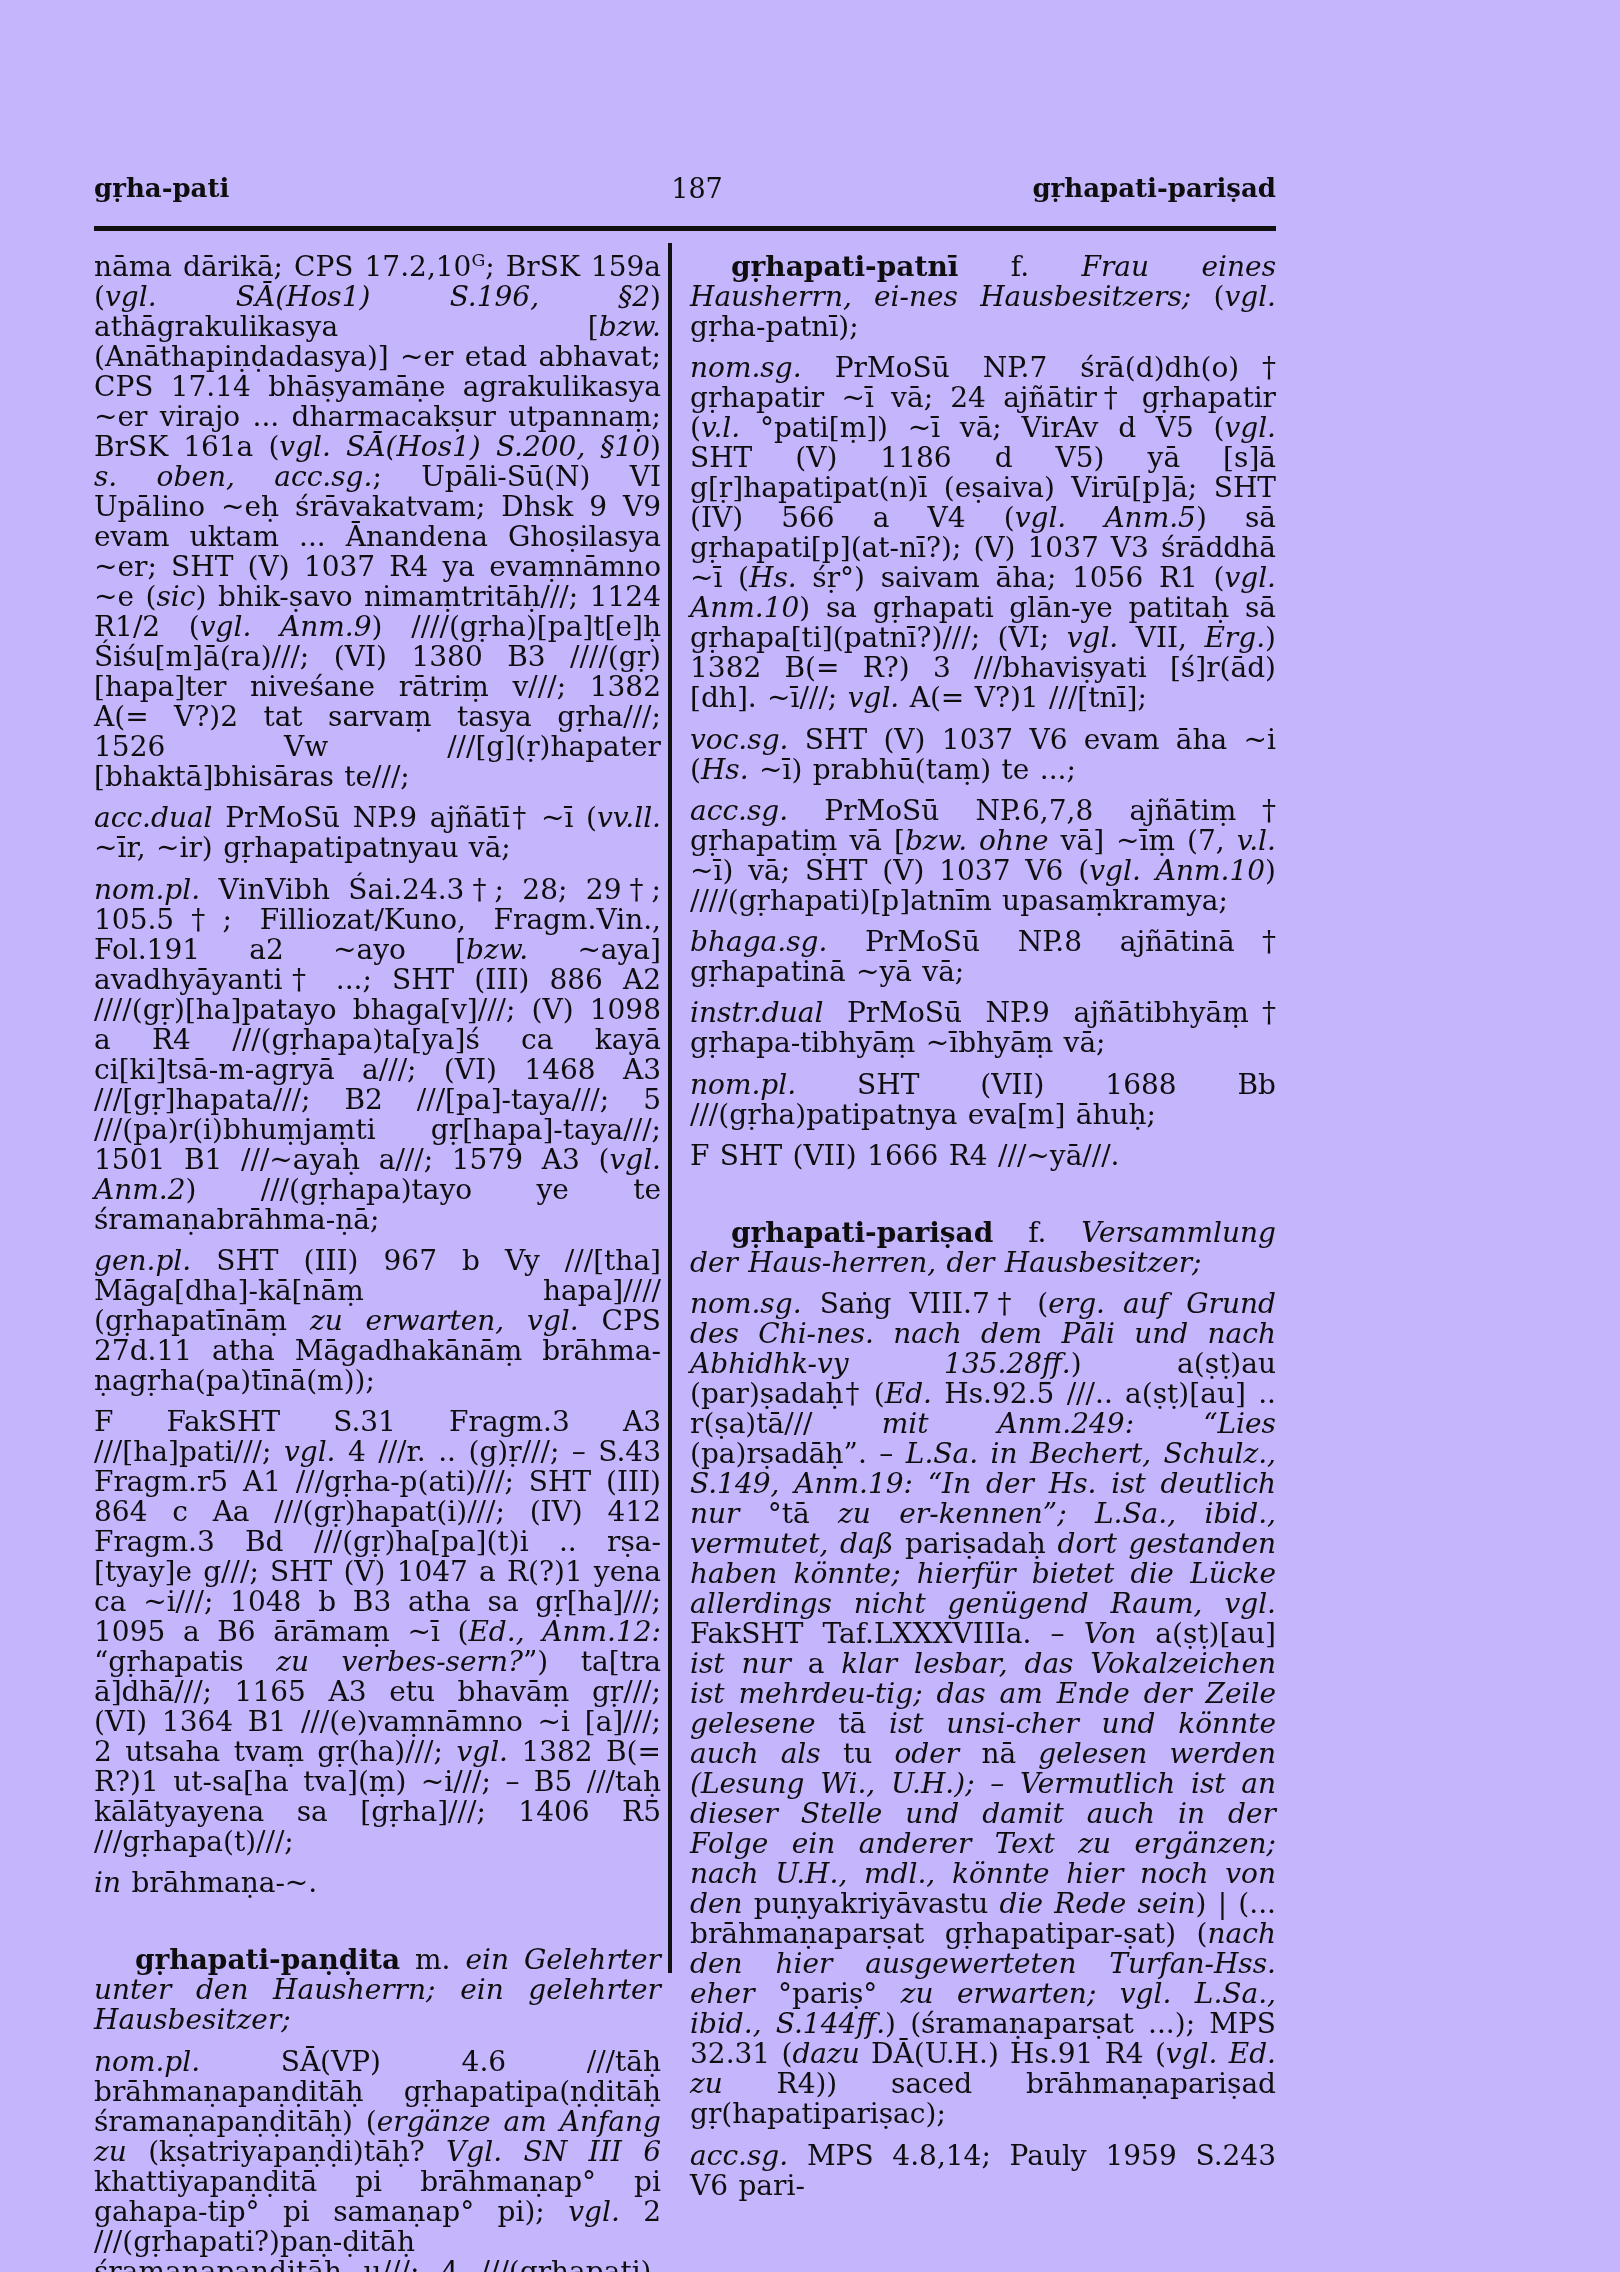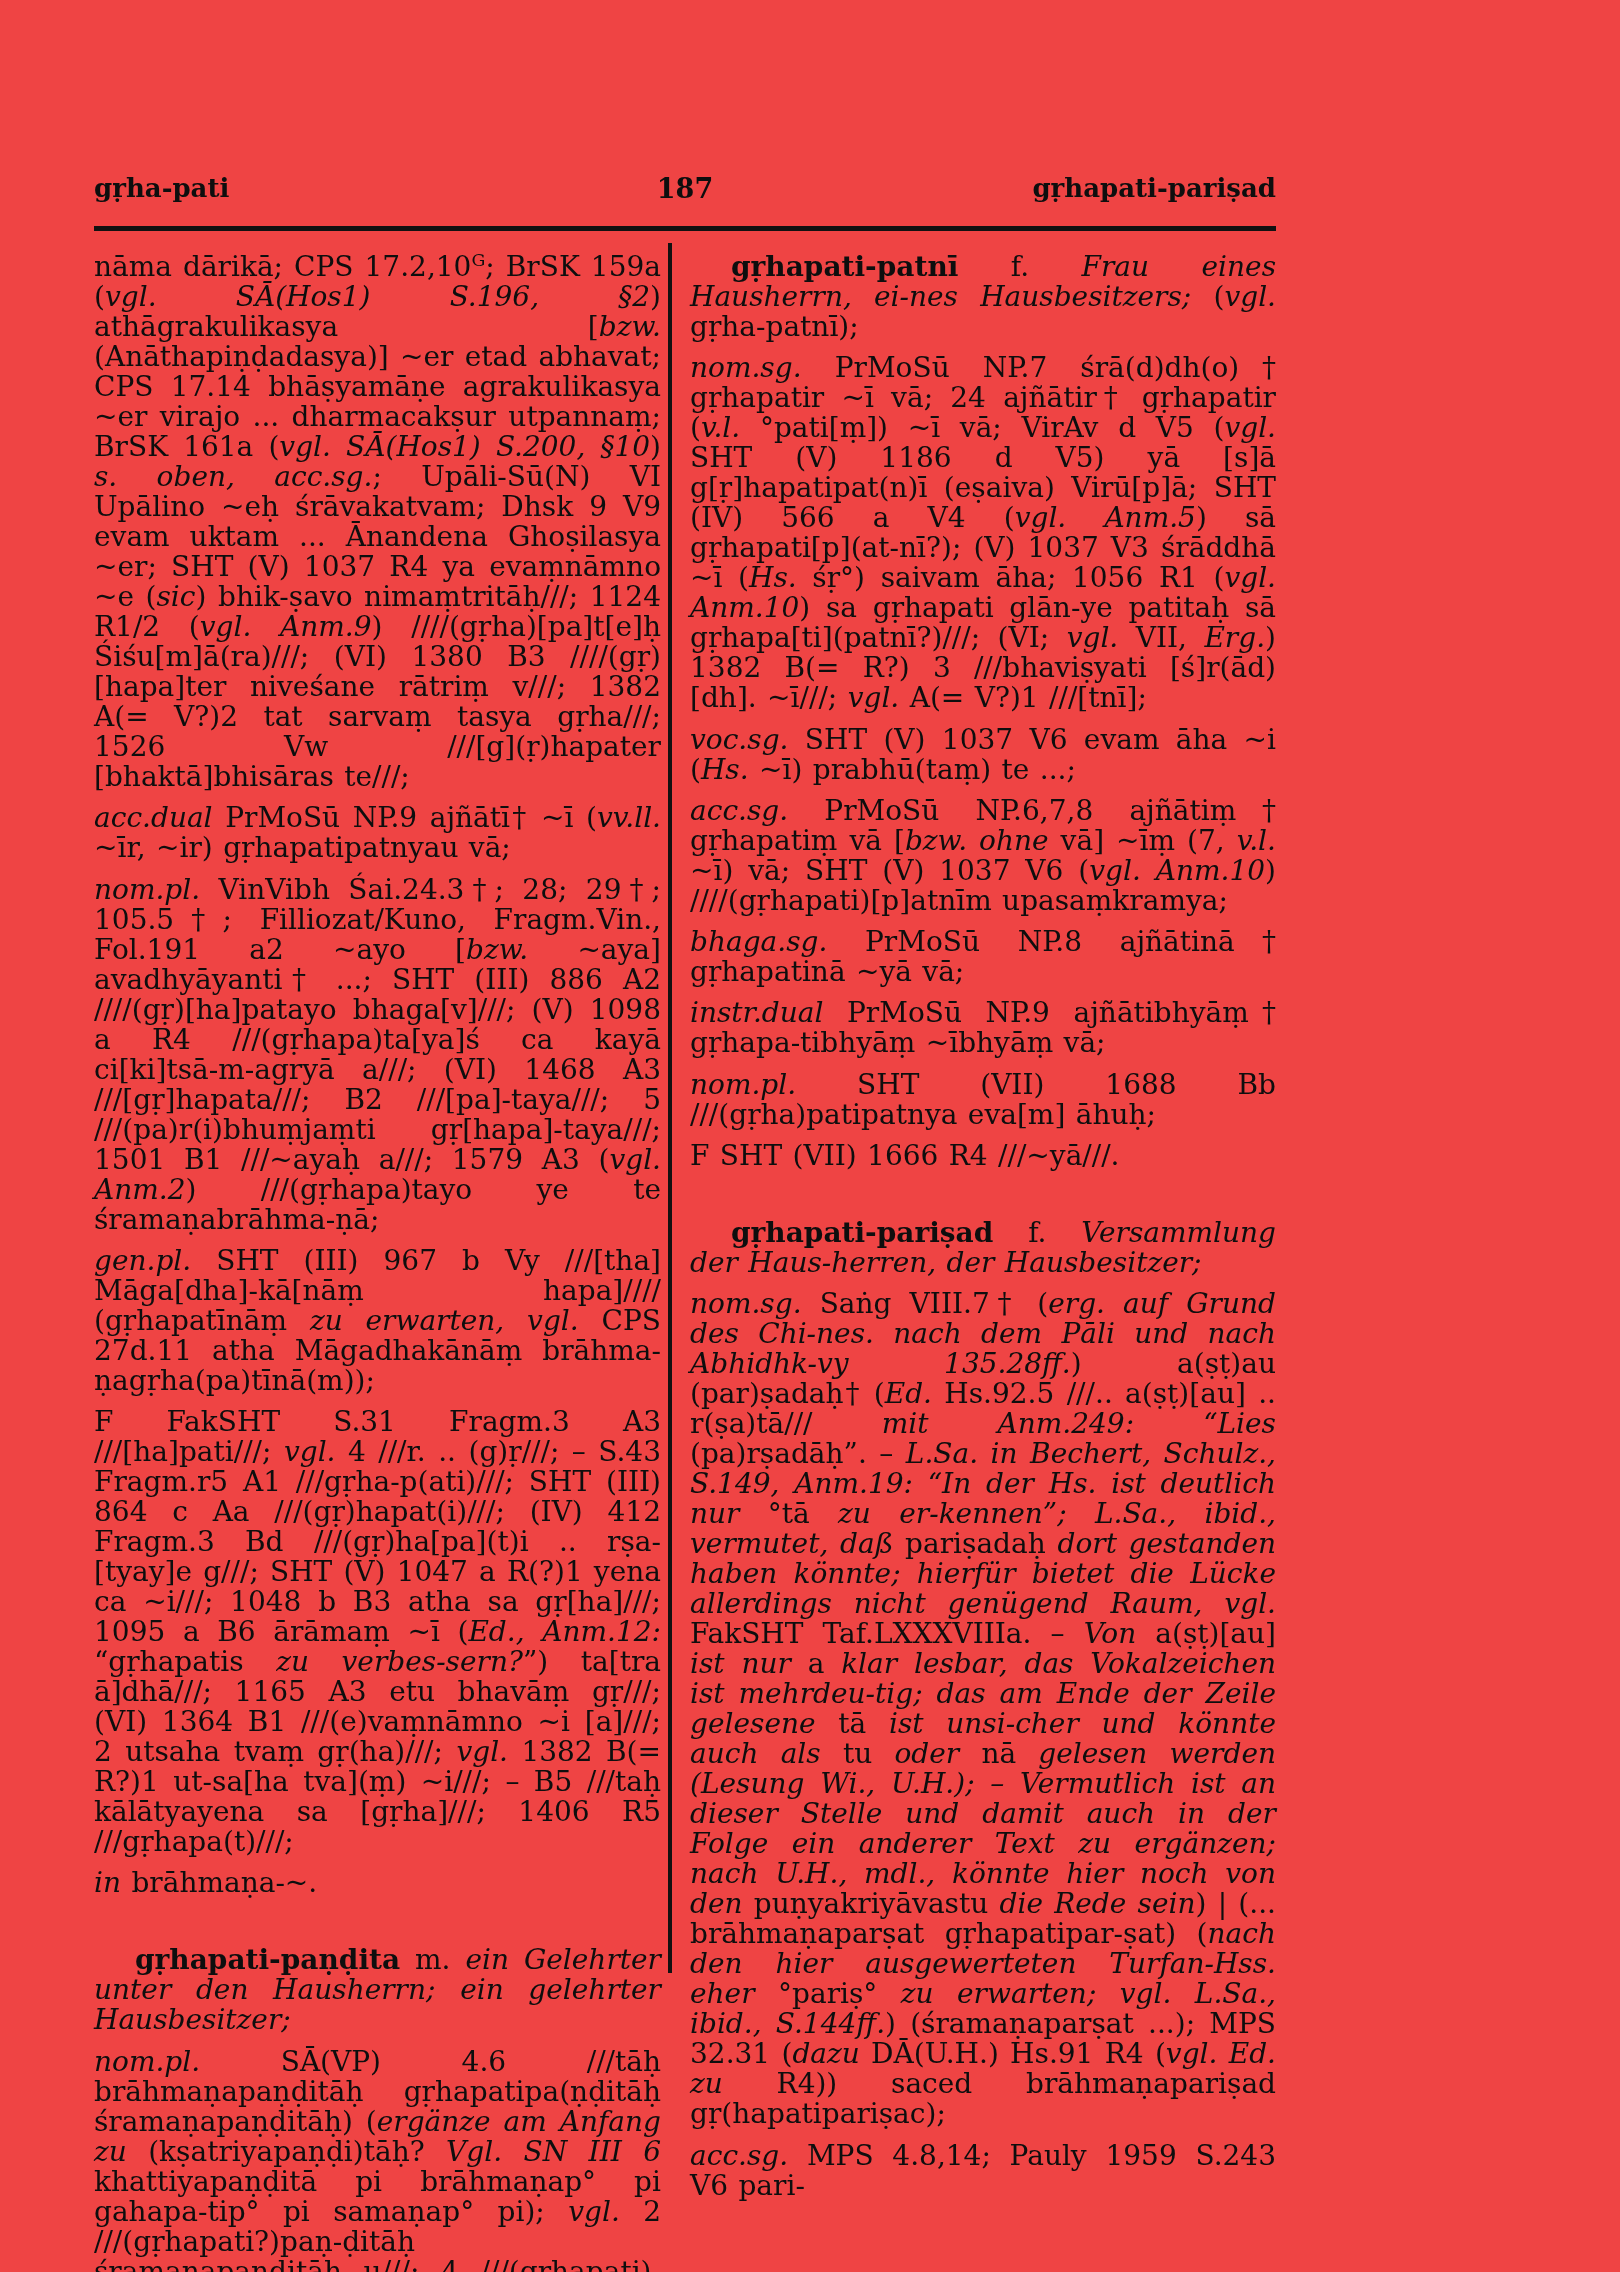--- a/index.html
+++ b/index.html
@@ -1,35 +1,35 @@
 <!DOCTYPE html>
 <html style="font-size:12px"><head>
 <meta charset="utf-8">
 <style>
   html, body { margin: 0; padding: 0; background: #e9e9e9; }
   .page {
     position: relative;
     width: 1621px;
     height: 2273px;
-    background: #ef4444;
+    background: #c4b5fd;
     color: #0e0e0e;
     font-family: "DejaVu Serif", serif;
     overflow: hidden;
   }
   .running-head {
     position: absolute;
     top: 172px;
     left: 94px;
     width: 1182px;
     height: 38px;
     font-size: 26px;
     line-height: 33px;
   }
   .head-left  { position: absolute; left: 0; top: 0; font-weight: bold; }
-  .head-center{ position: absolute; left: 0; top: 0; width: 100%; text-align: center; font-weight: bold; font-size: 27px; }
+  .head-center{ position: absolute; left: 12px; top: 0; width: 100%; text-align: center; font-weight: normal; font-size: 27px; }
   .head-right { position: absolute; right: 0; top: 0; font-weight: bold; }
   .head-rule {
     position: absolute;
     left: 94px;
     top: 226px;
     width: 1182px;
     height: 4.5px;
     background: #111;
   }
   .column-divider {

